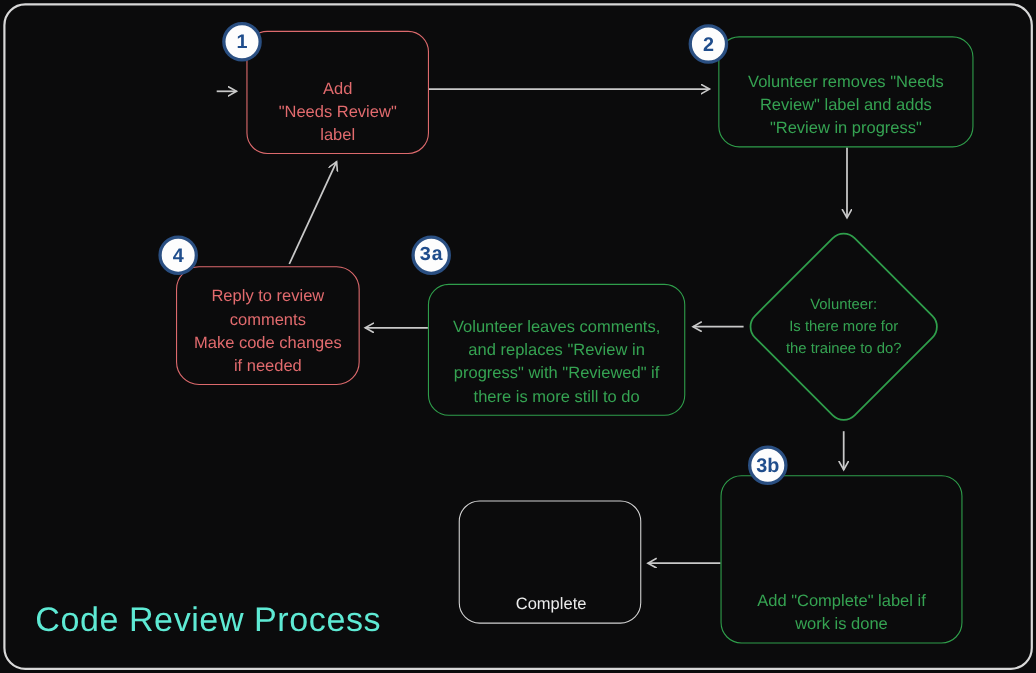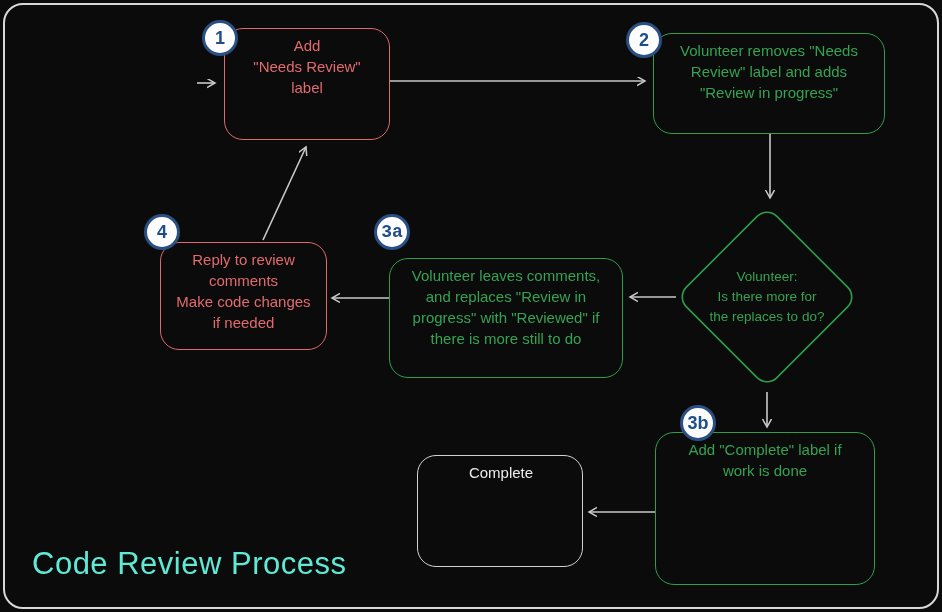--- a/index.html
+++ b/index.html
@@ -25,37 +25,37 @@
   svg.wires {
     position: absolute;
     left: 0; top: 0;
     width: 942px; height: 612px;
   }
   .node {
     position: absolute;
     box-sizing: border-box;
     border-radius: 19px;
     display: flex;
-    align-items: flex-start;
+    align-items: flex-end;
     justify-content: center;
     text-align: center;
     font-size: 15px;
     font-weight: 500;
     line-height: 1.4;
     padding: 6px 10px;
   }
   .node .label { white-space: pre-line; }
   .node-white { border: 1.6px solid #d2d2d2; color: #ececec; }
   .node-red   { border: 1.6px solid #dd6a6d; color: #e26b6e; }
   .node-green { border: 1.6px solid #2f9e4b; color: #35a352; }
   #node-raise-pr   { left: 30px;  top: 29px;  width: 167px; height: 109px; }
   #node-add-label  { left: 224px; top: 28px;  width: 166px; height: 112px; }
   #node-volunteer-removes { left: 653px; top: 33px;  width: 232px; height: 101px; }
   #node-volunteer-comments{ left: 389px; top: 242px; width: 234px; height: 120px; margin-top: 16px; }
-  #node-reply      { left: 160px; top: 242px; width: 167px; height: 108px; }
+  #node-reply      { left: 160px; top: 242px; width: 167px; height: 108px; border-radius: 21px; }
   #node-add-complete { left: 655px; top: 432px; width: 220px; height: 153px; }
   #node-complete   { left: 417px; top: 455px; width: 166px; height: 112px; padding-left: 12px; }
   .diamond-label {
     position: absolute;
     left: 677px; top: 252px; width: 180px; height: 90px;
     display: flex; align-items: center; justify-content: center;
     text-align: center;
     color: #35a352;
     font-size: 13.5px;
     font-weight: 500;
@@ -121,21 +121,21 @@
   </div>
 
   <div class="node node-green" id="node-volunteer-removes">
     <span class="label">Volunteer removes "Needs
 Review" label and adds
 "Review in progress"</span>
   </div>
 
   <div class="diamond-label">Volunteer:
 Is there more for
-the replaces to do?</div>
+the trainee to do?</div>
 
   <div class="node node-green" id="node-volunteer-comments">
     <span class="label">Volunteer leaves comments,
 and replaces "Review in
 progress" with "Reviewed" if
 there is more still to do</span>
   </div>
 
   <div class="node node-red" id="node-reply">
     <span class="label">Reply to review

